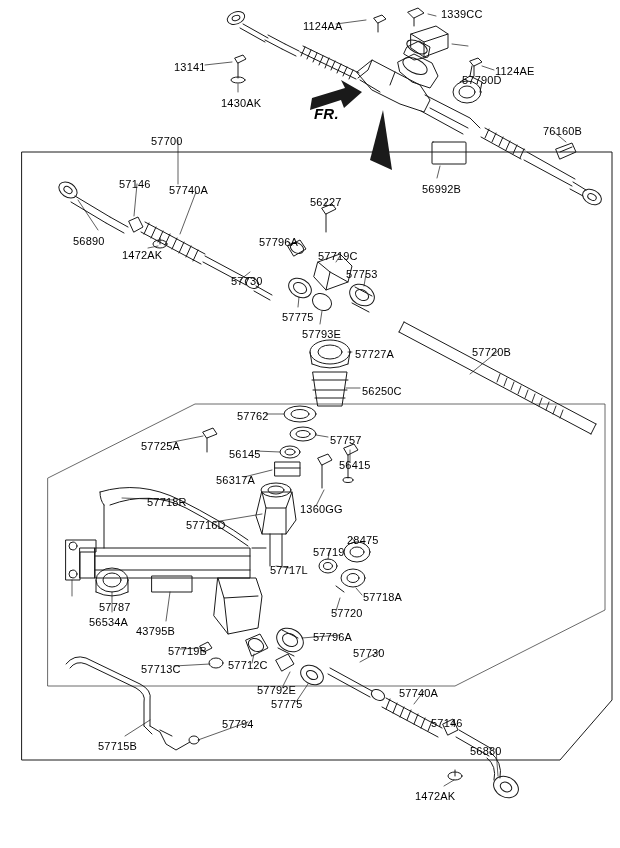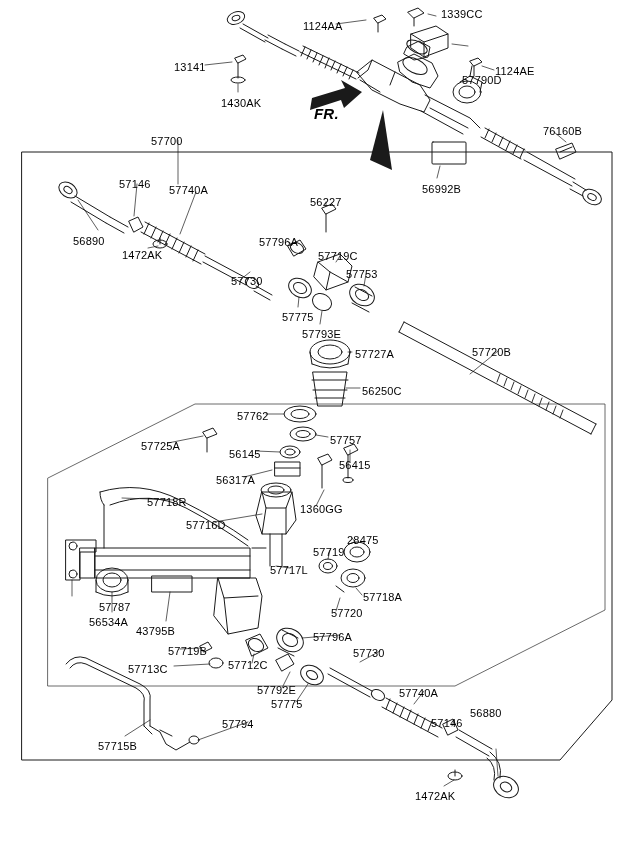--- a/index.html
+++ b/index.html
@@ -430,26 +430,26 @@
   <div class="lbl" style="left:186px; top:519px;">57716D</div>
   <div class="lbl" style="left:347px; top:534px;">28475</div>
   <div class="lbl" style="left:313px; top:546px;">57719</div>
   <div class="lbl" style="left:270px; top:564px;">57717L</div>
   <div class="lbl" style="left:363px; top:591px;">57718A</div>
   <div class="lbl" style="left:331px; top:607px;">57720</div>
   <div class="lbl" style="left:55px; top:601px;padding-left:44px;">57787</div>
   <div class="lbl" style="left:89px; top:616px;">56534A</div>
   <div class="lbl" style="left:136px; top:625px;">43795B</div>
   <div class="lbl" style="left:148px; top:645px;margin-left:20px;">57719B</div>
-  <div class="lbl" style="left:128px; top:663px;">57713C</div>
+  <div class="lbl" style="left:141px; top:663px;">57713C</div>
   <div class="lbl" style="left:228px; top:659px;">57712C</div>
   <div class="lbl" style="left:313px; top:631px;">57796A</div>
   <div class="lbl" style="left:257px; top:684px;">57792E</div>
   <div class="lbl" style="left:271px; top:698px;">57775</div>
   <div class="lbl" style="left:353px; top:647px;">57730</div>
   <div class="lbl" style="left:399px; top:687px;">57740A</div>
   <div class="lbl" style="left:431px; top:717px;">57146</div>
-  <div class="lbl" style="left:470px; top:707px;text-align:center;">56880</div>
+  <div class="lbl" style="left:470px; top:745px;text-align:center;">56880</div>
   <div class="lbl" style="left:415px; top:790px;">1472AK</div>
   <div class="lbl" style="left:222px; top:718px;">57794</div>
   <div class="lbl" style="left:98px; top:740px;">57715B</div>
 
 </div>
 
 </body></html>

